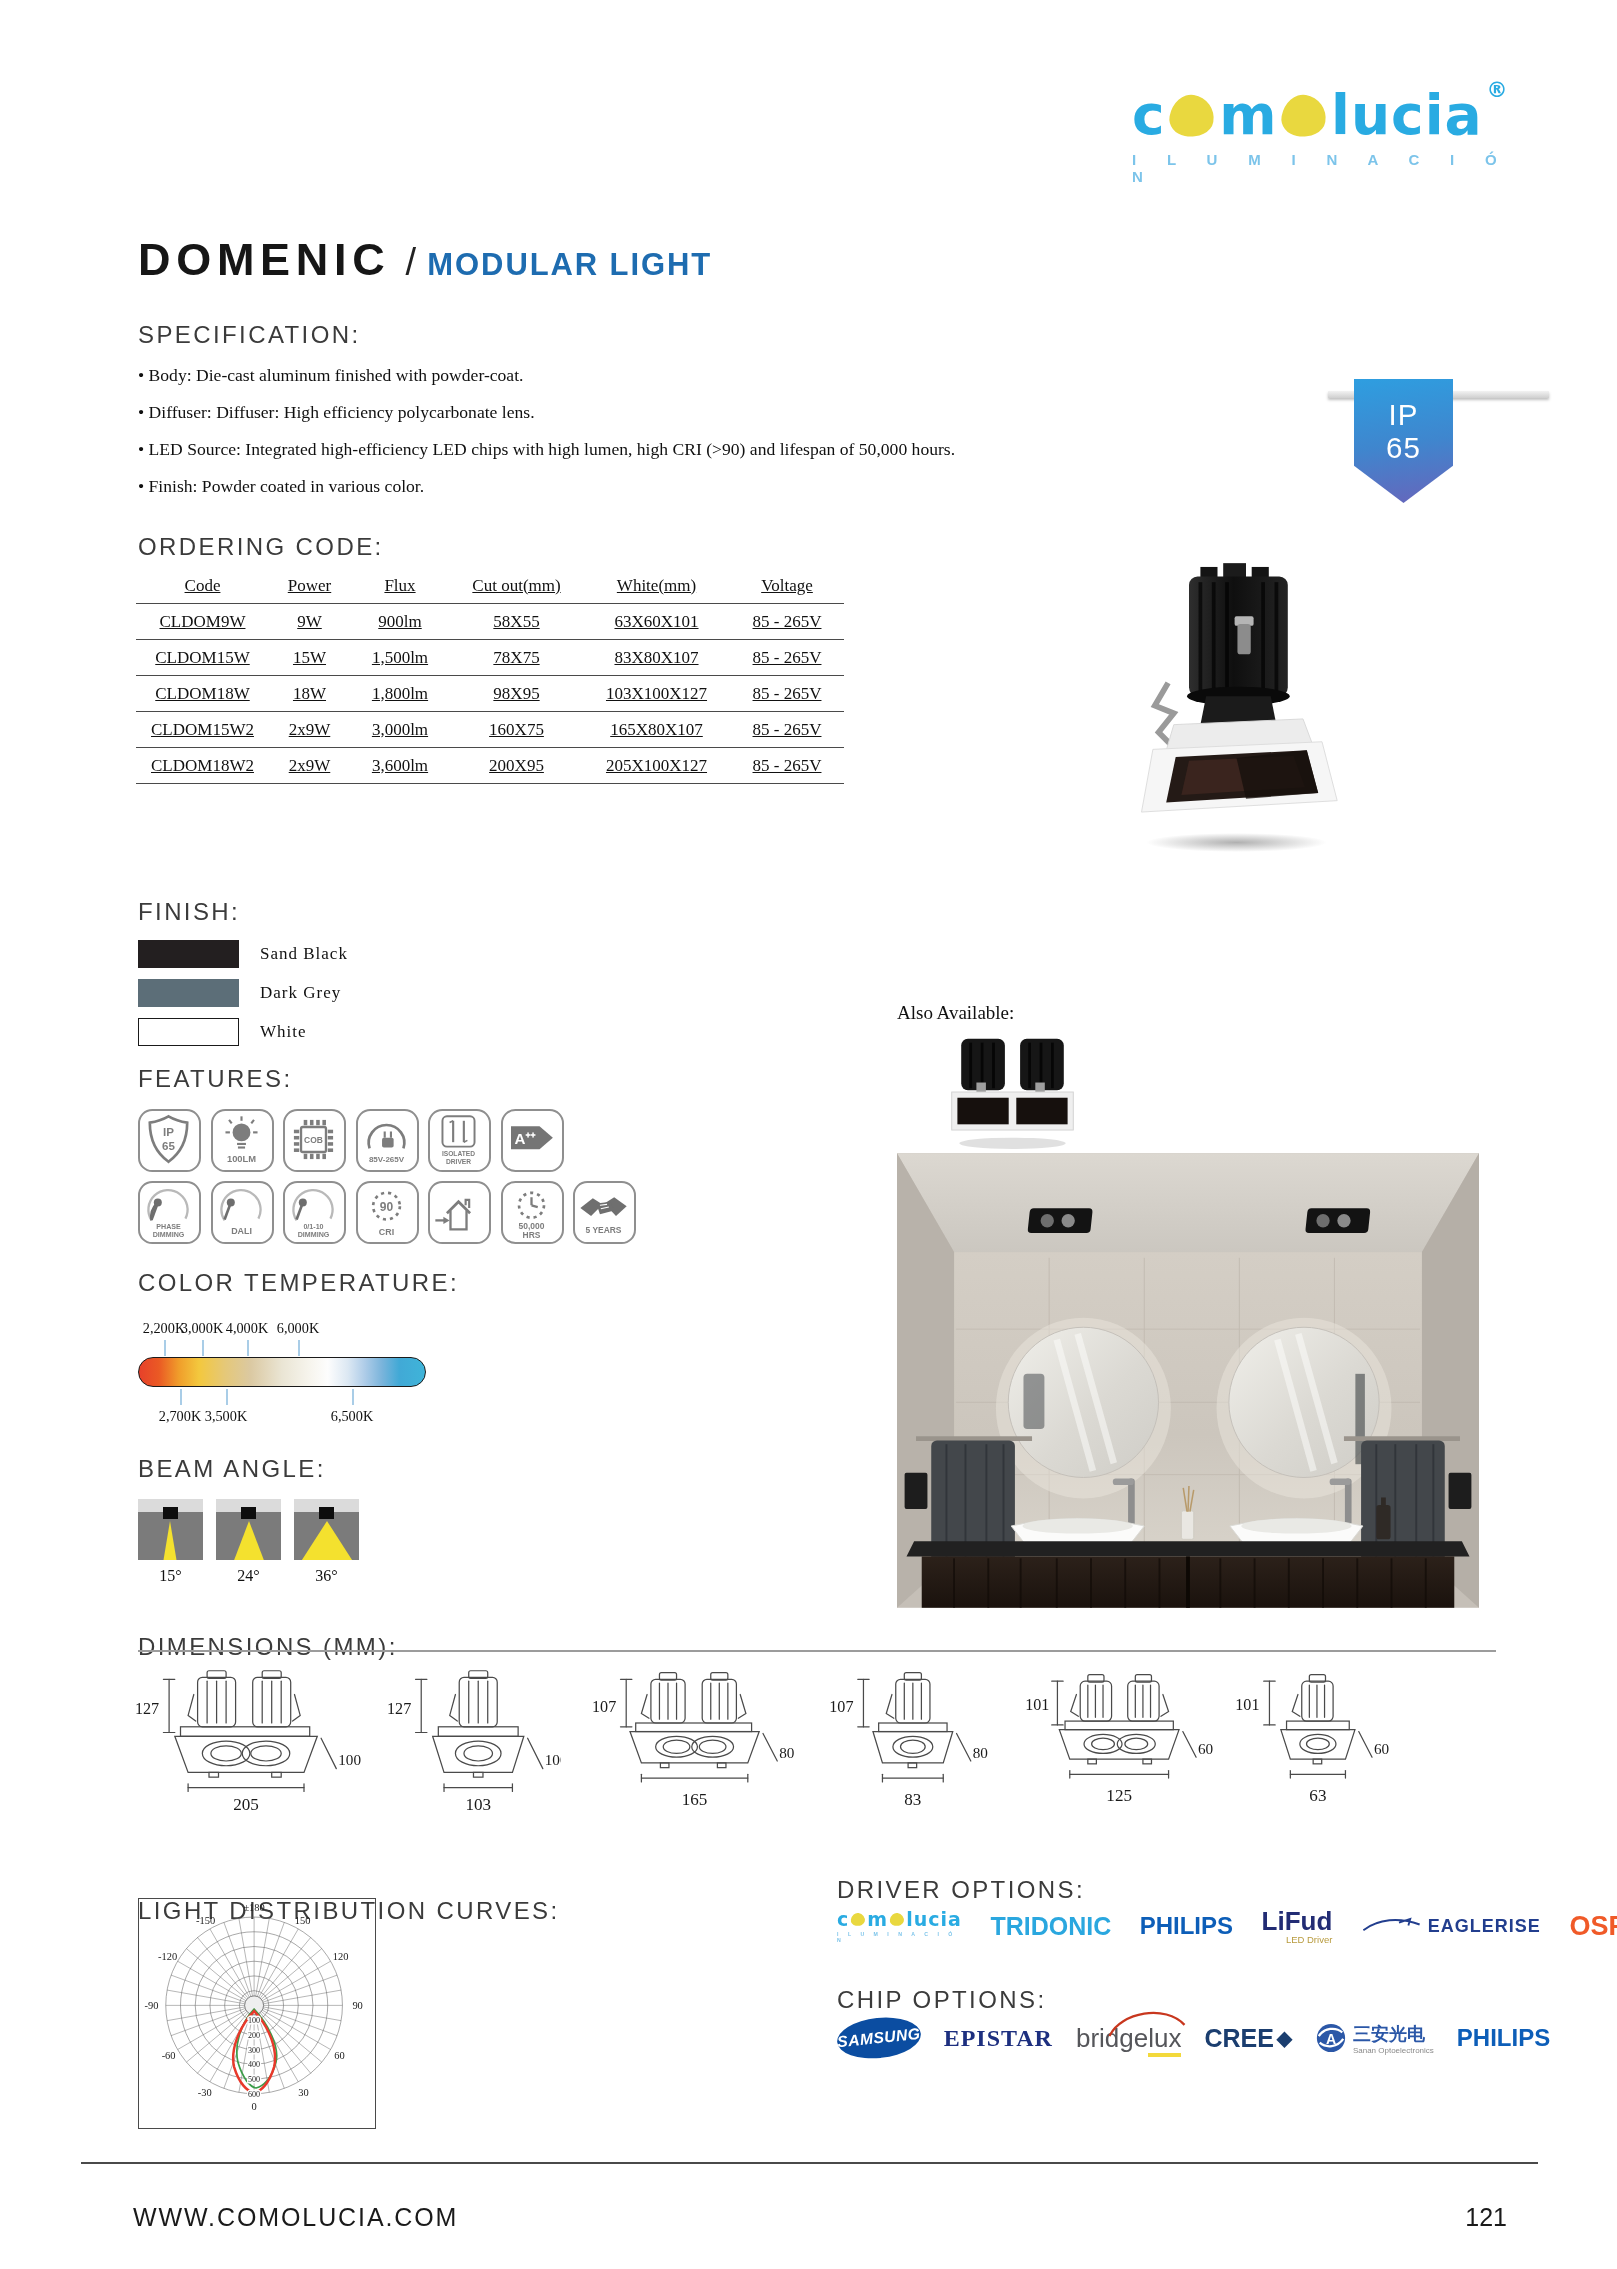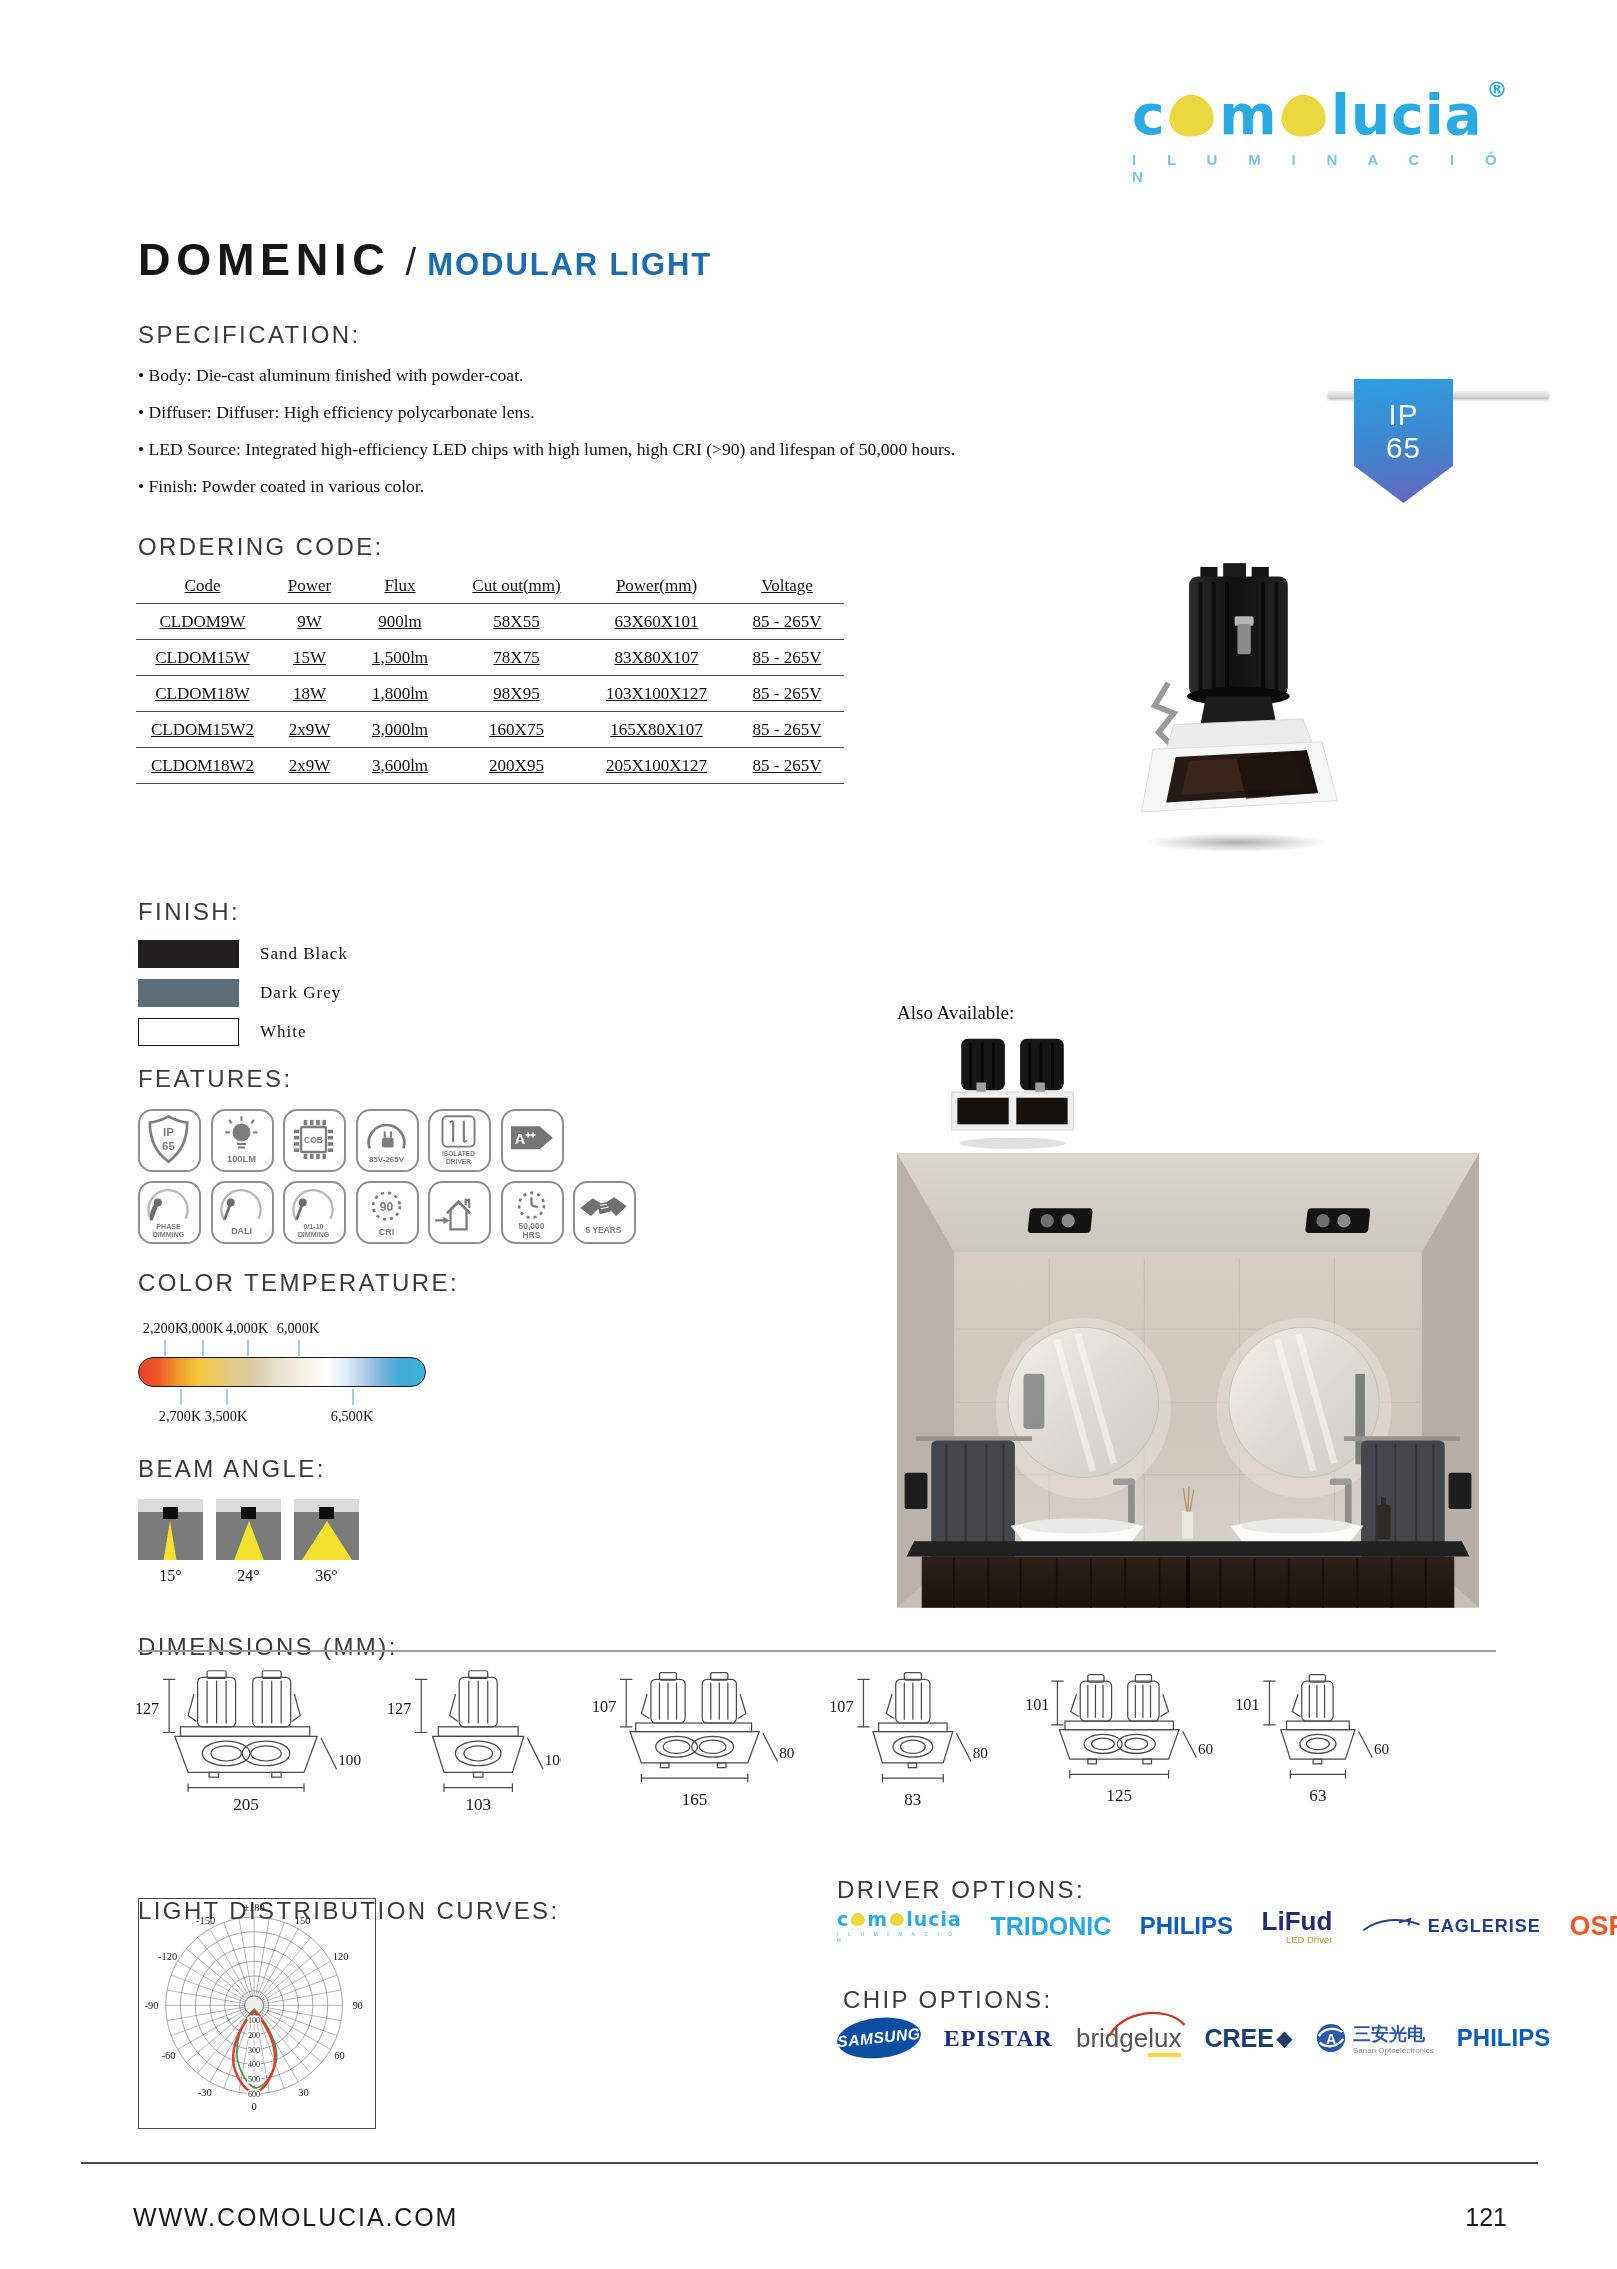--- a/index.html
+++ b/index.html
@@ -160,21 +160,21 @@
         <col style="width:133px">
         <col style="width:147px">
         <col style="width:114px">
       </colgroup>
     <thead>
       <tr>
         <th>Code</th>
         <th>Power</th>
         <th>Flux</th>
         <th>Cut out(mm)</th>
-        <th>Power(mm)</th>
+        <th>White(mm)</th>
         <th>Voltage</th>
       </tr>
     </thead>
     <tbody>
       <tr>
         <td>CLDOM9W</td>
           <td>9W</td>
           <td>900lm</td>
           <td>58X55</td>
           <td>63X60X101</td>
@@ -874,21 +874,21 @@
     </div>
     <div class="lg lg-eagl">
       <svg width="61" height="15" viewBox="0 0 64 16">
         <path d="M2 14 C18 2 40 0 62 8 M40 6 L52 2 L50 9" fill="none" stroke="#223E8E" stroke-width="2"></path>
       </svg>
       <span>EAGLERISE</span>
     </div>
     <div class="lg lg-osram">OSRAM</div>
   </div>
 
-  <div class="abs sec-h" style="left:837px;top:1986px;margin-left:6px;">CHIP OPTIONS:</div>
+  <div class="abs sec-h" style="left:837px;top:1986px;">CHIP OPTIONS:</div>
   <div class="abs brand-row" style="left:837px;top:2018px;width:704px;gap:23px;">
     <div class="lg lg-samsung">
       <span>SAMSUNG</span>
     </div>
     <div class="lg lg-epistar">EPISTAR</div>
     <div class="lg lg-bridgelux">
       <svg width="80" height="30" viewBox="0 0 84 32">
         <path d="M2 30 C14 4 62 -4 82 18" fill="none" stroke="#C8371E" stroke-width="2.4"></path>
       </svg>
       <span>bridge</span><span class="lux">lux</span>

